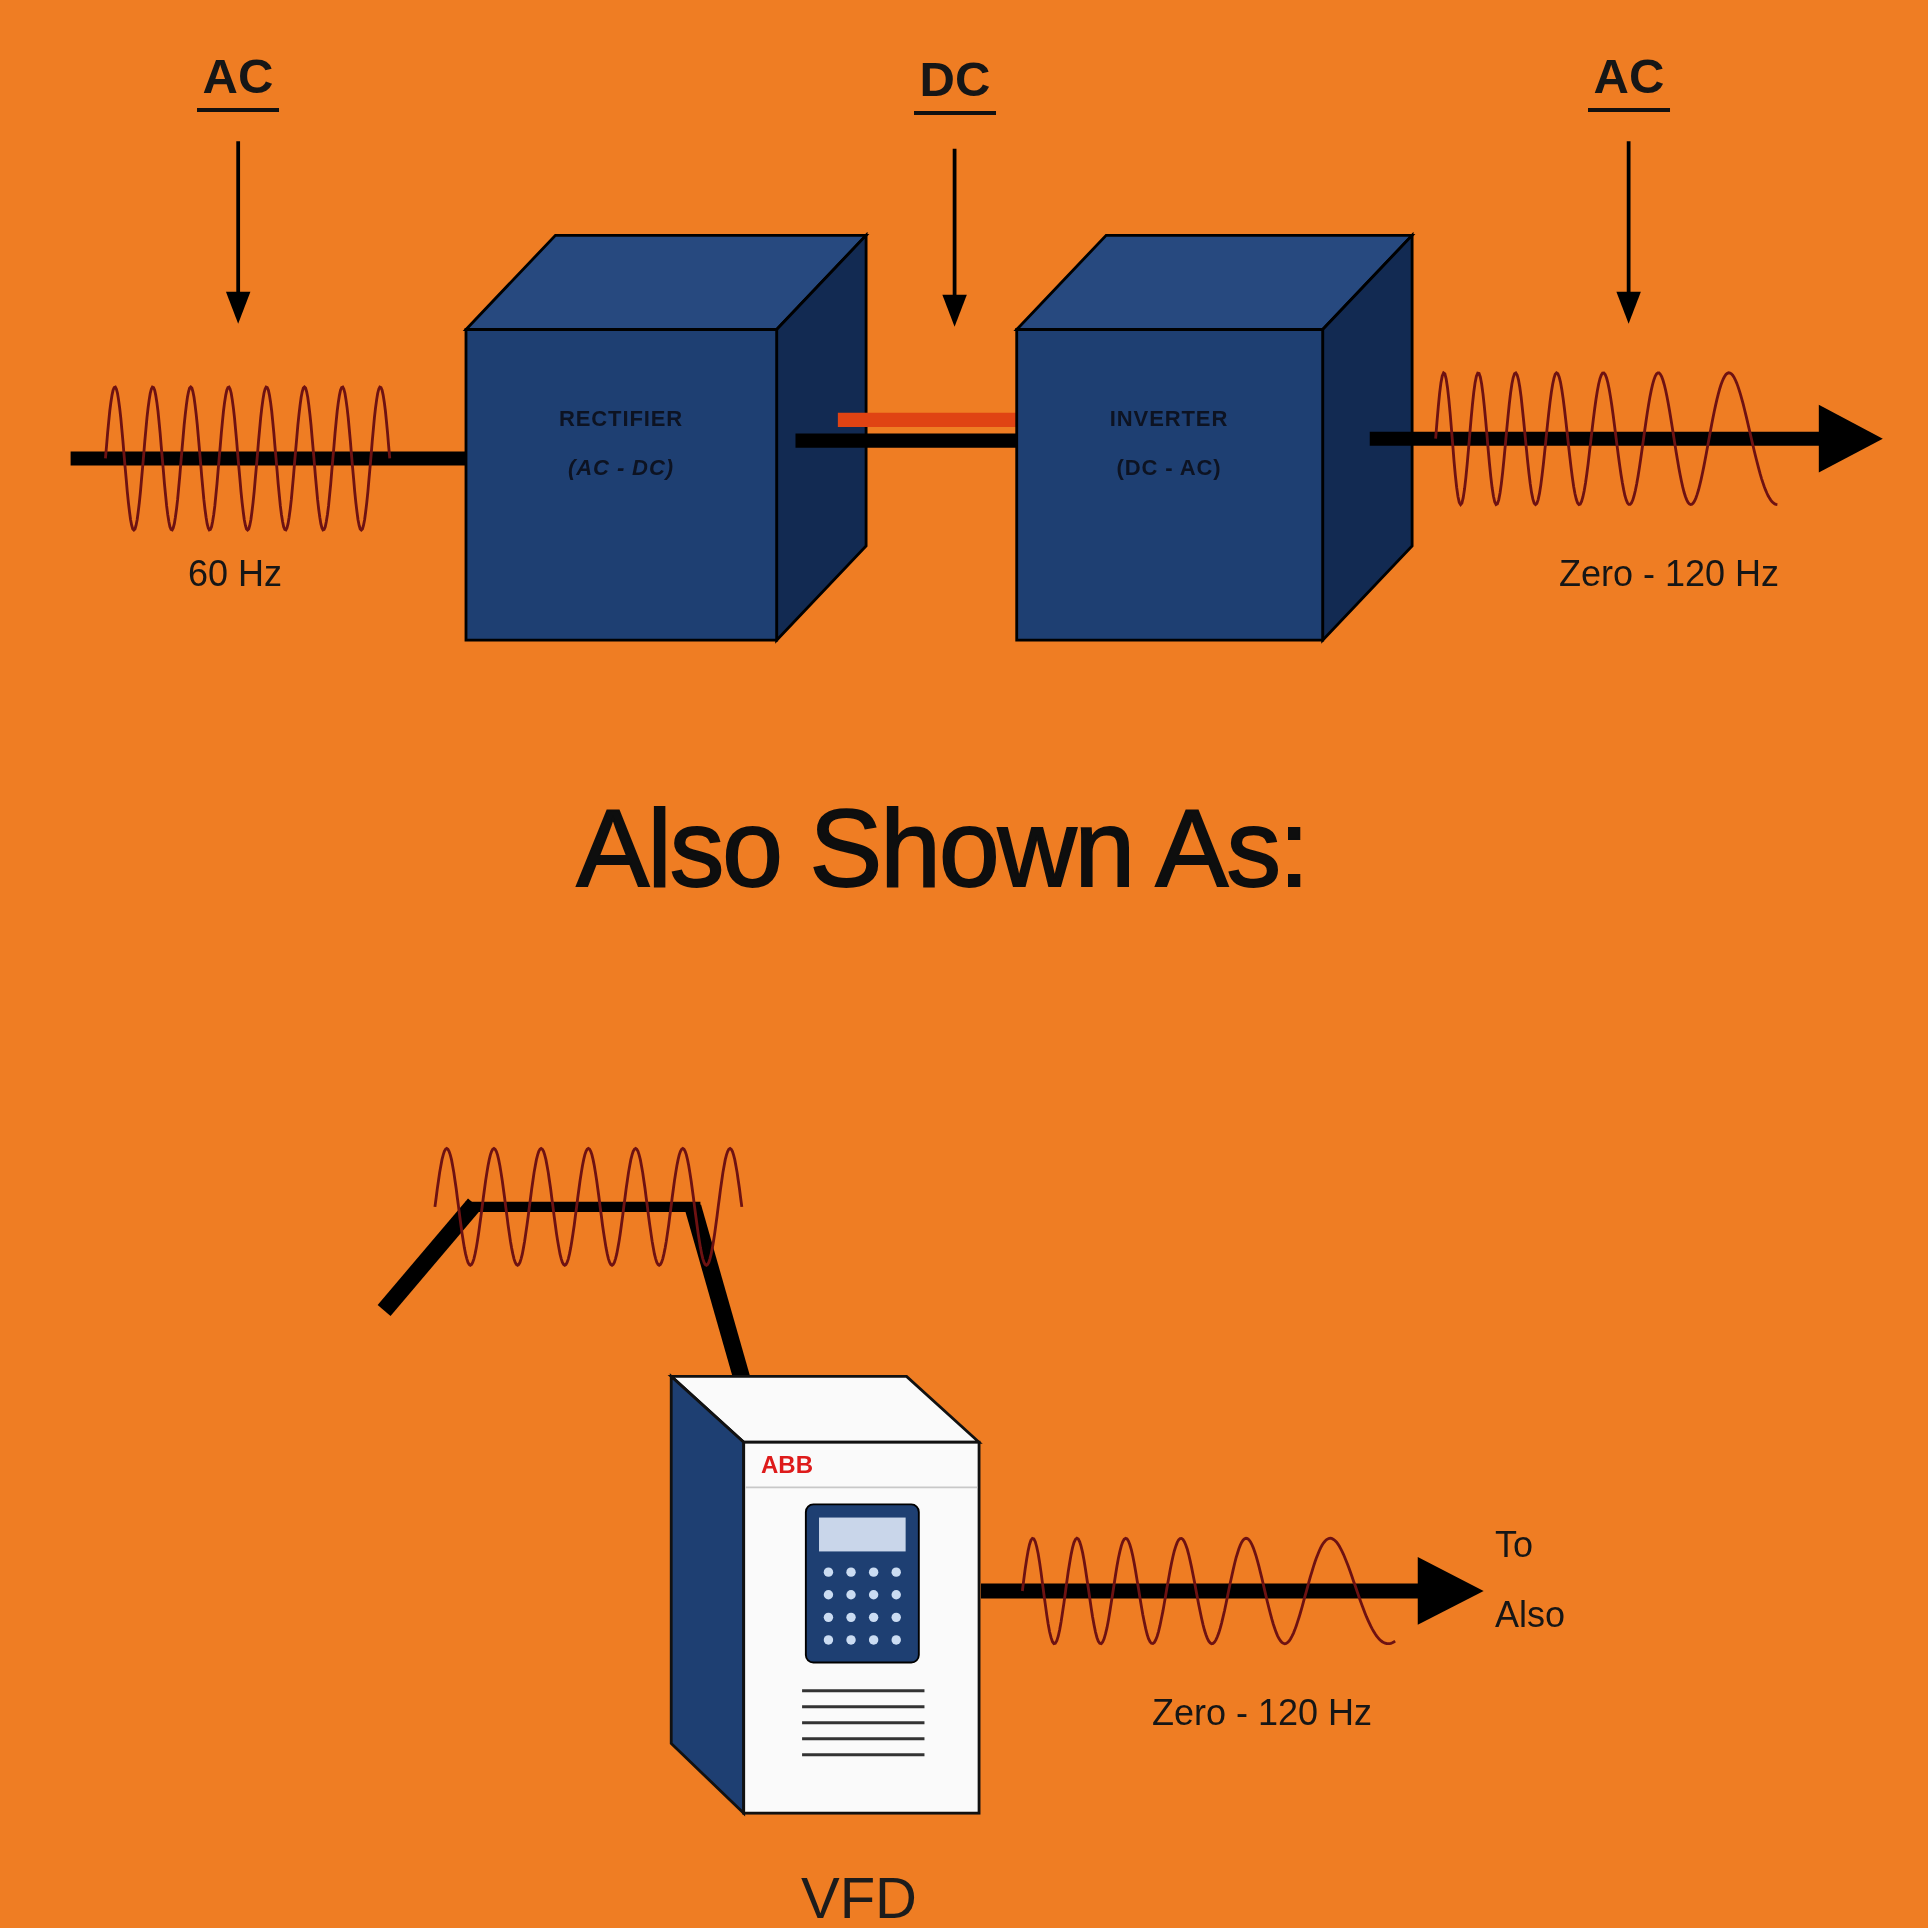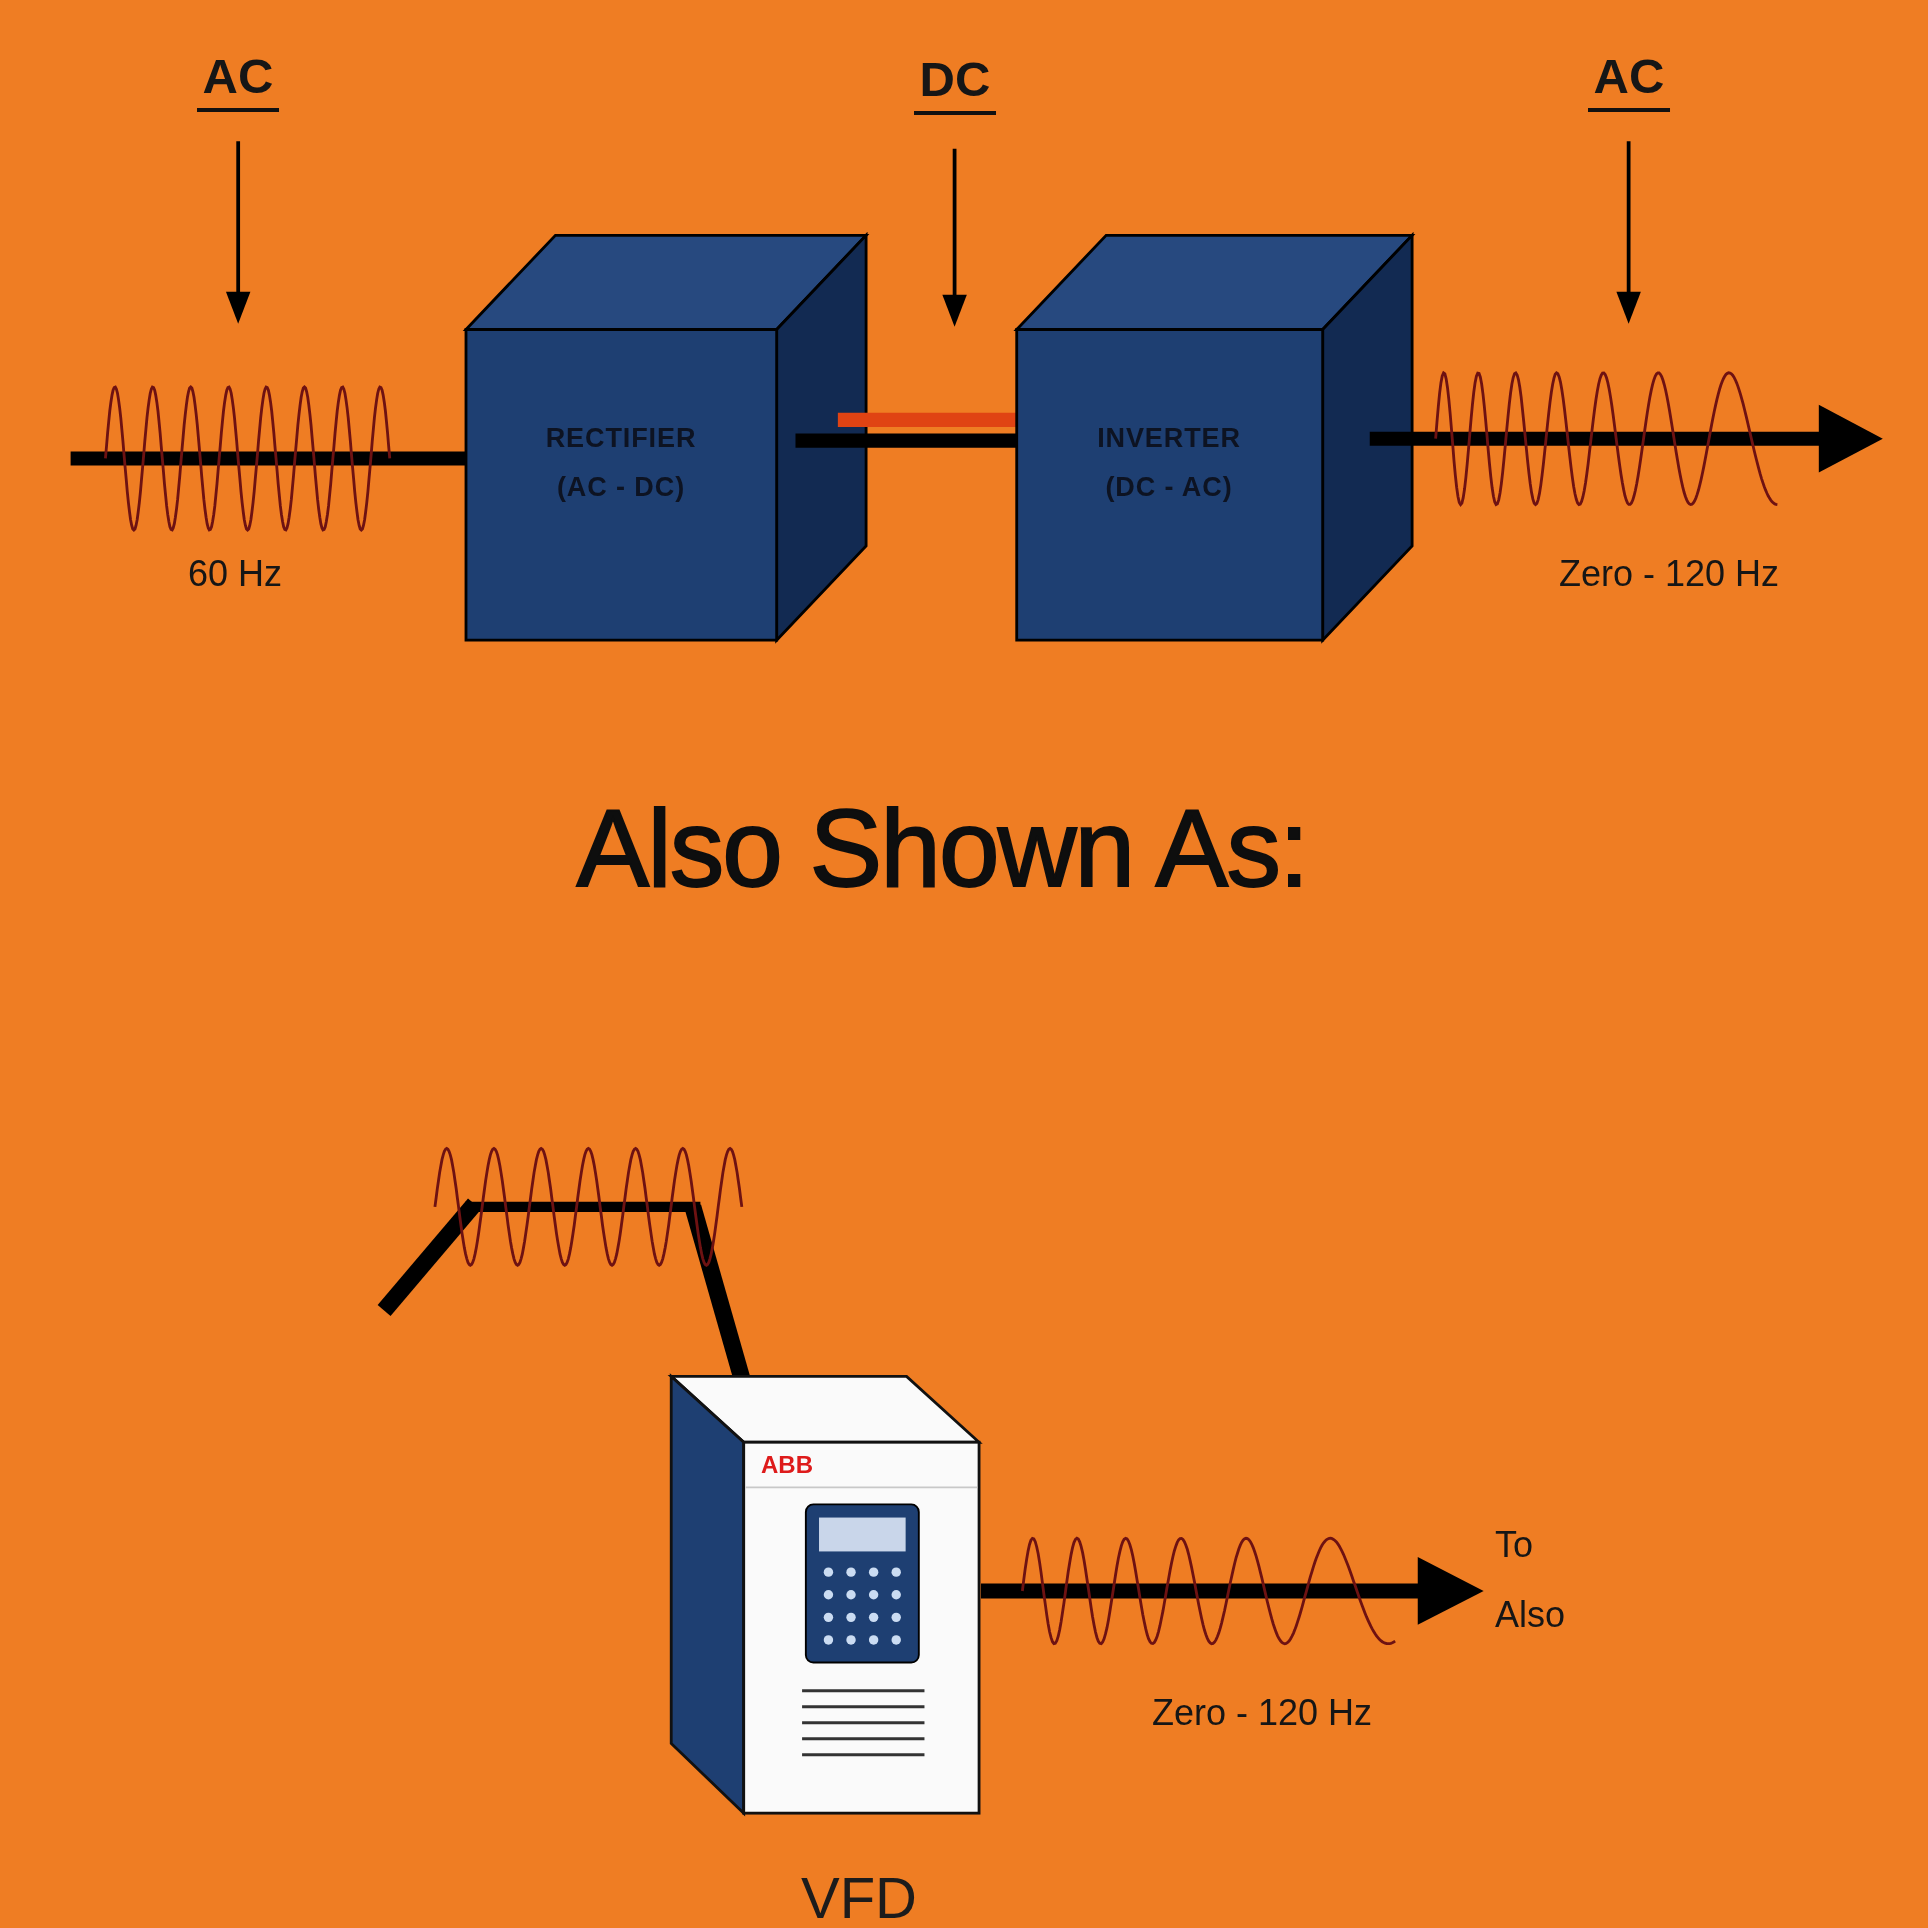--- a/index.html
+++ b/index.html
@@ -30,25 +30,24 @@
   }
   .center { transform: translateX(-50%); text-align: center; }
   .ac { font-size: 49px; font-weight: 700; }
   .underlined {
     display: inline-block;
     border-bottom: 4.7px solid #111;
     padding: 0 5.6px 3.8px 5.6px;
     text-align: center;
   }
   .cube-text {
-    font-size: 27px;
+    font-size: 22px;
     font-weight: 700;
     letter-spacing: 0.9px;
     color: var(--cube-text, #0D1322);
-    margin-top: 16px;
   }
   .heading {
     font-size: 109px;
     font-weight: 400;
     letter-spacing: -1.9px;
     color: #0E0E0E;
     -webkit-text-stroke: 1.9px #0E0E0E;
   }
   .brand {
     font-size: 24px;
@@ -153,21 +152,21 @@
     <span class="underlined">DC</span>
   </div>
   <div class="lbl ac center" style="left:1629px; top:49px;">
     <span class="underlined">AC</span>
   </div>
 
   <div class="lbl center" style="left:235px; top:554px;">60 Hz</div>
   <div class="lbl center" style="left:1669px; top:554px;">Zero - 120 Hz</div>
 
   <div class="lbl cube-text center" style="left:621px; top:407px;">RECTIFIER</div>
-  <div class="lbl cube-text center" style="left:621px; top:456px;">(AC - DC)</div>
+  <div class="lbl cube-text center" style="left:621px; top:456px;font-style:italic;">(AC - DC)</div>
   <div class="lbl cube-text center" style="left:1169px; top:407px;">INVERTER</div>
   <div class="lbl cube-text center" style="left:1169px; top:456px;text-align:center;">(DC - AC)</div>
 
   <div class="lbl heading center" style="left:942px; top:787px;">Also Shown As:</div>
 
 
   <div class="lbl brand" style="left:761px; top:1452px;">ABB</div>
 
   <div class="lbl center" style="left:1262px; top:1693px;">Zero - 120 Hz</div>
 

